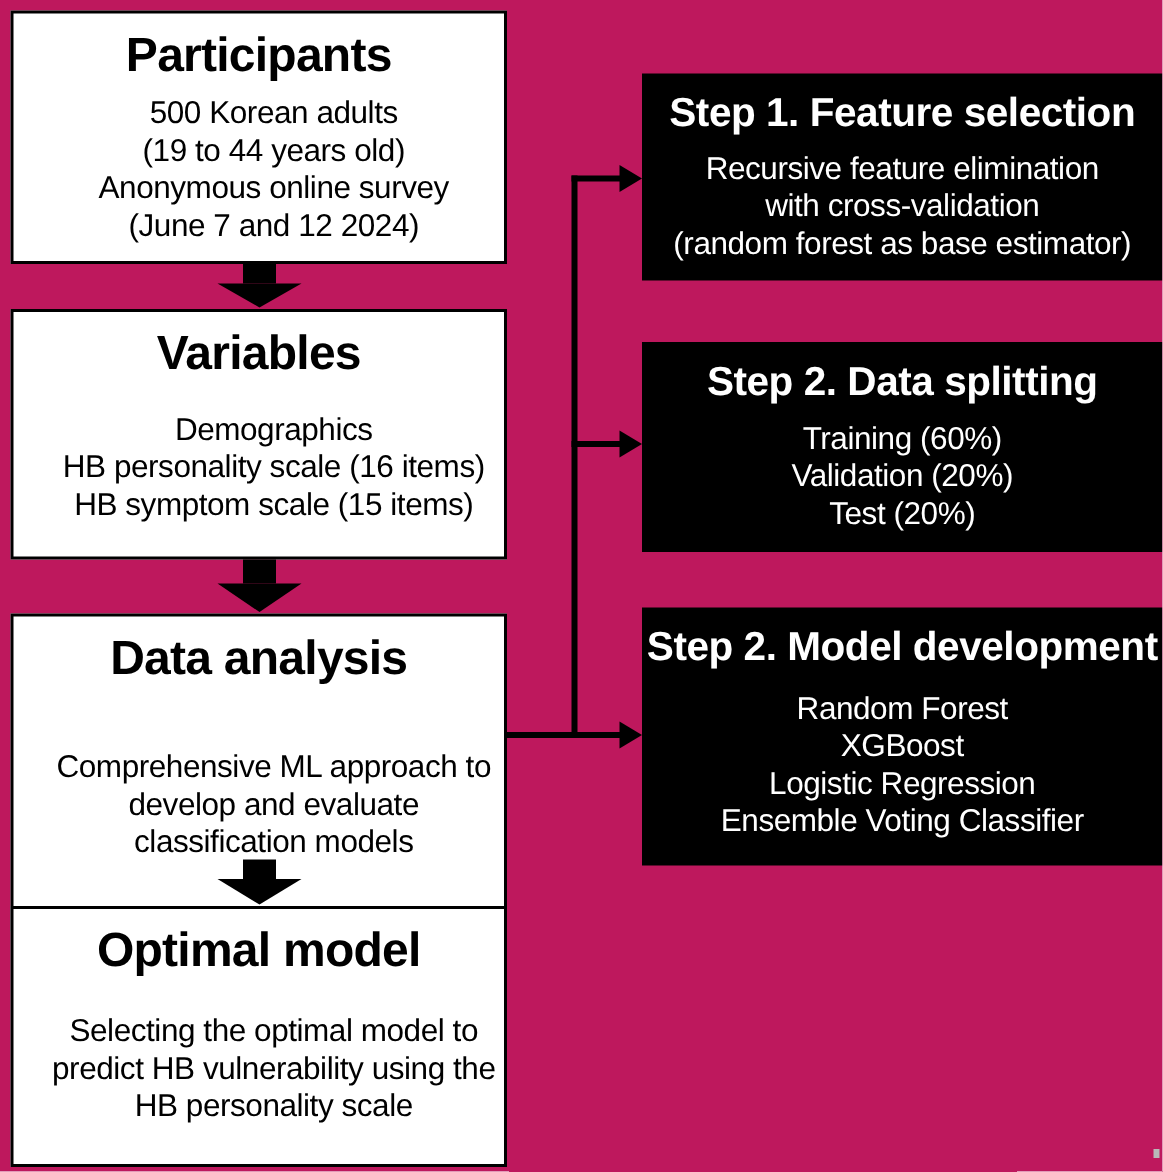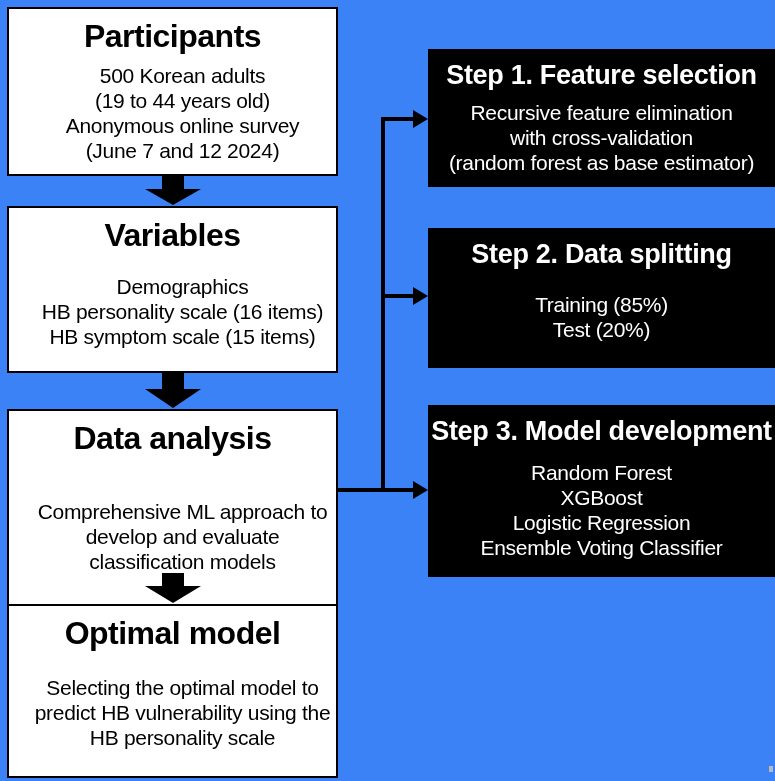--- a/index.html
+++ b/index.html
@@ -1,17 +1,17 @@
 <!DOCTYPE html>
 <html><head>
 <meta charset="utf-8">
 <style>
   html,body { margin:0; padding:0; background:#ffffff; }
   #canvas {
-    position:relative; width:775px; height:781px; background:#3b82f6;
+    position:relative; width:775px; height:781px; background:#be185d;
     font-family:"Liberation Sans","DejaVu Sans",sans-serif; overflow:hidden;
   }
 
   
   .wbox {
     position:absolute; left:7px; width:331px; box-sizing:border-box;
     border:2px solid #000; background:#fff; color:#000;
     display:flex; flex-direction:column; text-align:center;
   }
   .wbox .title { font-weight:bold; font-size:32px; line-height:37px; margin-top:9px; letter-spacing:-0.5px; }
@@ -131,27 +131,28 @@
     <div class="body">
       <div>Recursive feature elimination</div>
       <div>with cross-validation</div>
       <div>(random forest as base estimator)</div>
     </div>
   </div>
 
   <div class="bbox" id="box-step2">
     <div class="title">Step 2. Data splitting</div>
     <div class="body">
-      <div>Training (85%)</div>
+      <div>Training (60%)</div>
+      <div>Validation (20%)</div>
       <div>Test (20%)</div>
     </div>
   </div>
 
   <div class="bbox" id="box-step3">
-    <div class="title">Step 3. Model development</div>
+    <div class="title">Step 2. Model development</div>
     <div class="body">
       <div>Random Forest</div>
       <div>XGBoost</div>
       <div>Logistic Regression</div>
       <div>Ensemble Voting Classifier</div>
     </div>
   </div>
 
   <div id="corner-artifact"></div>
 </div>

